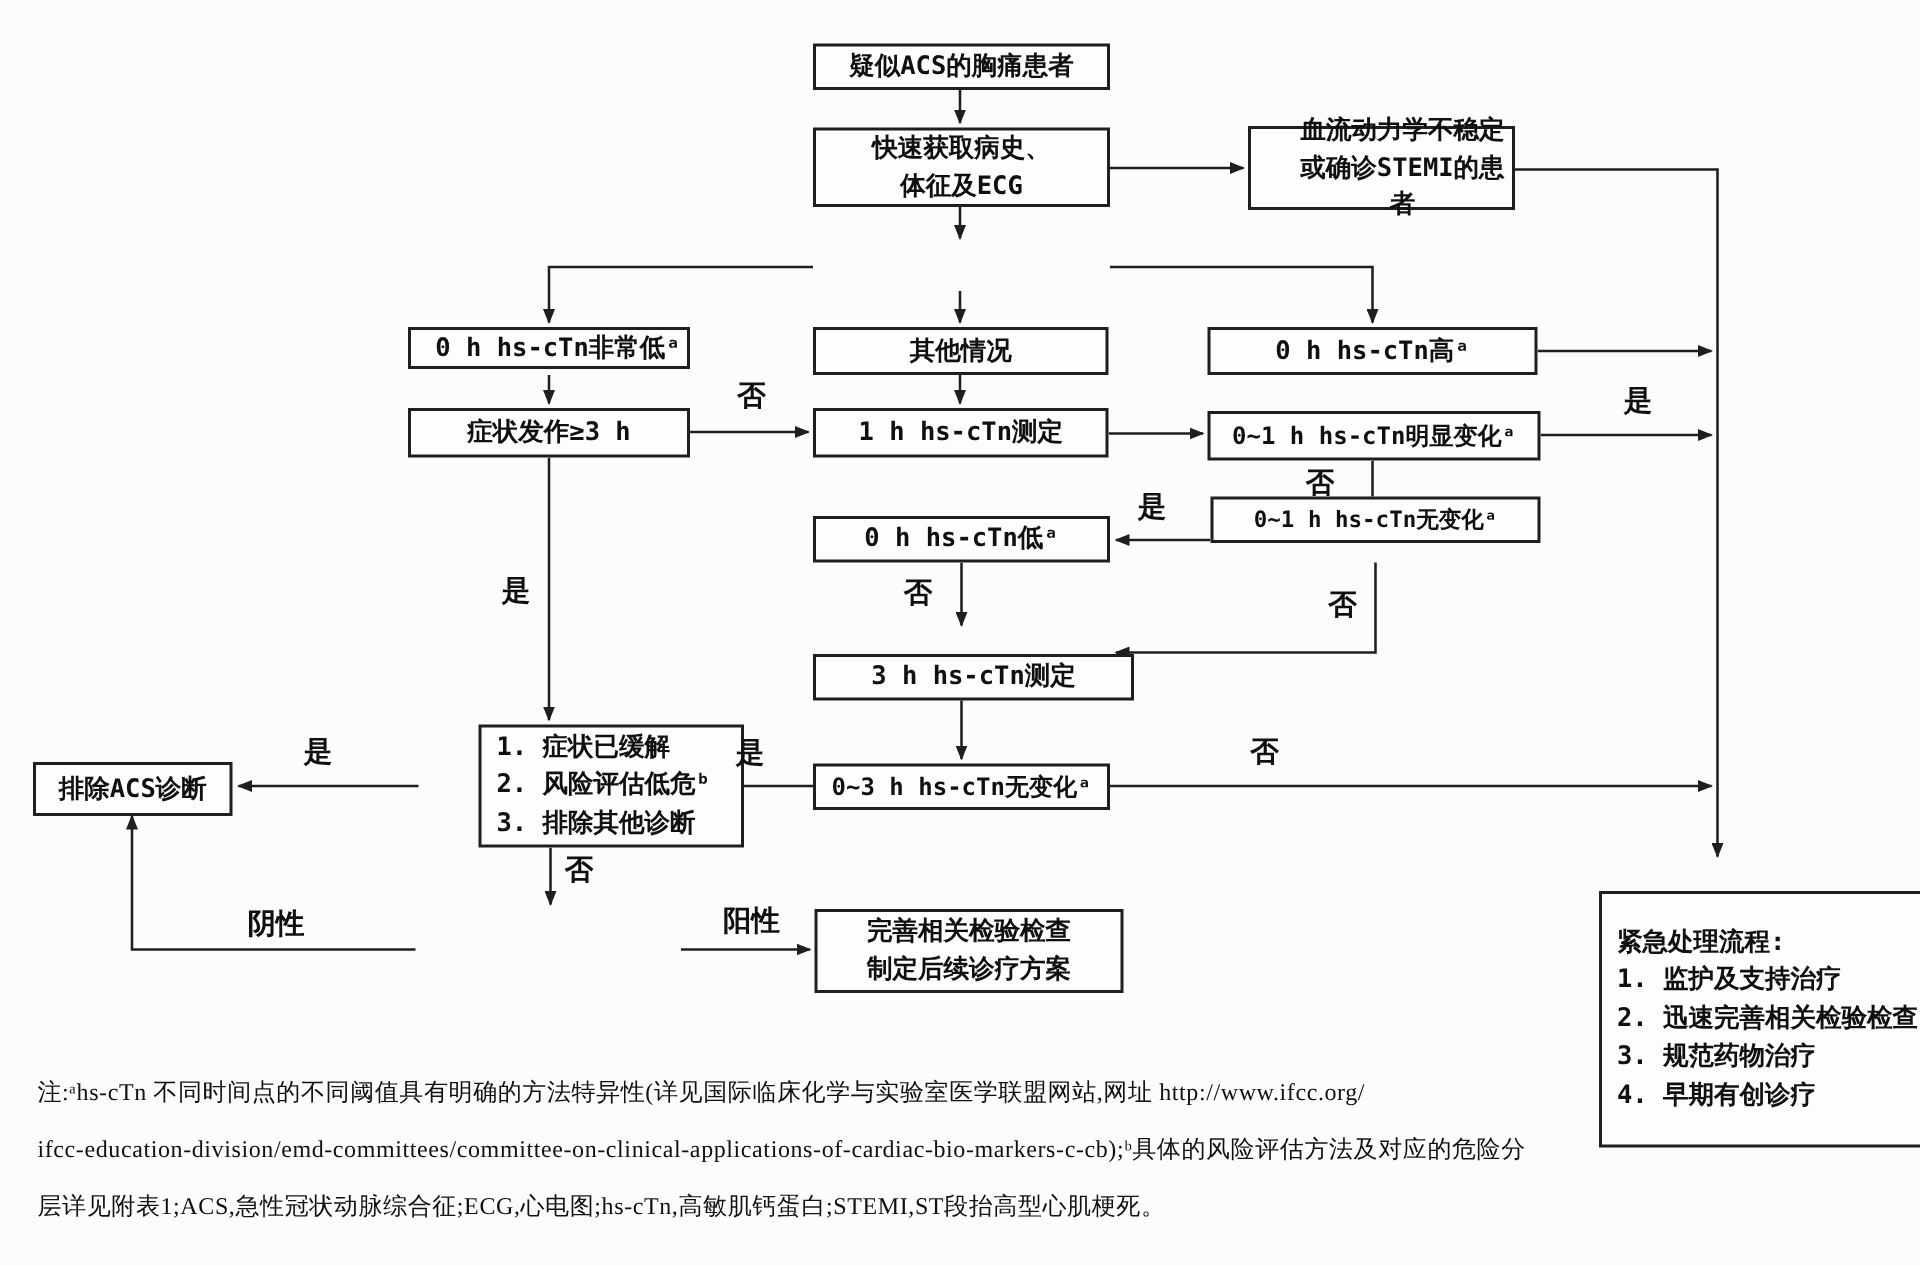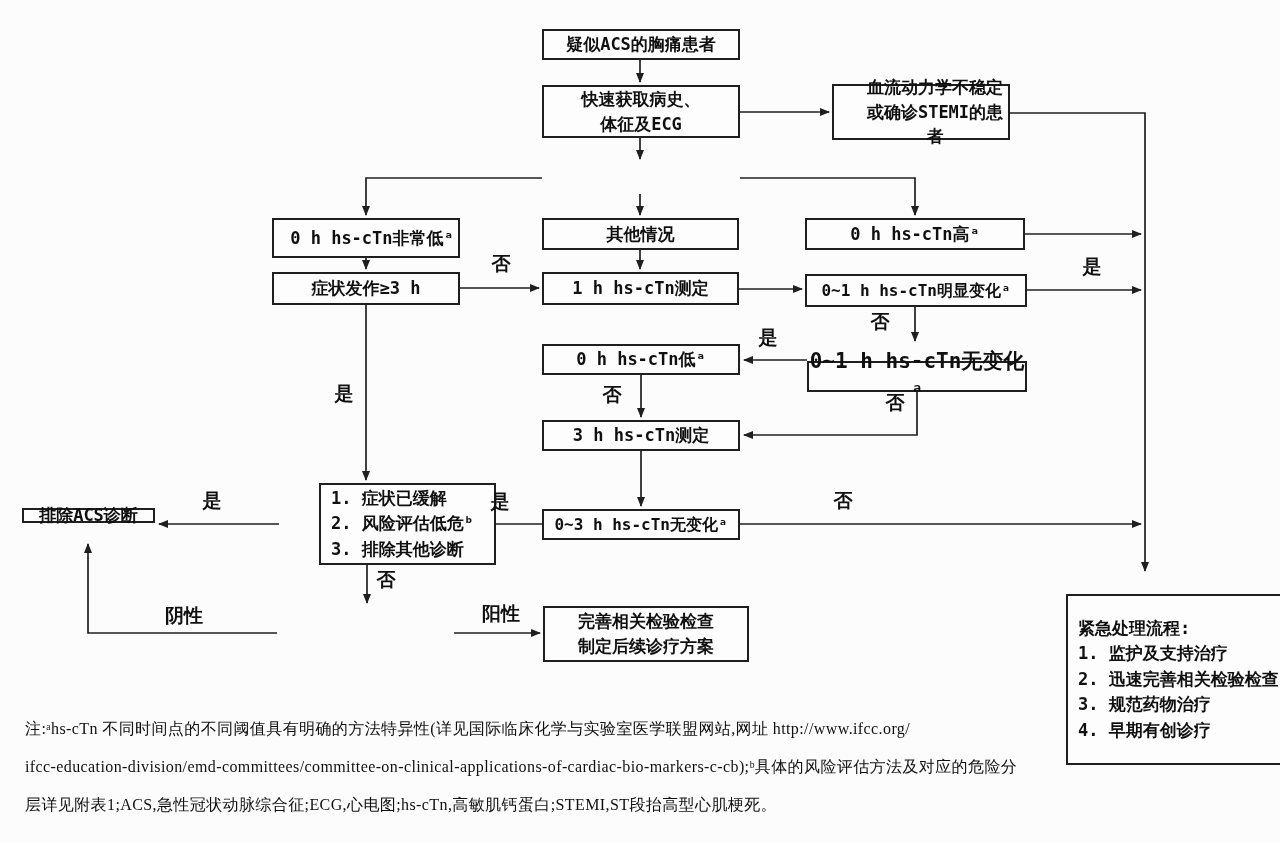--- a/index.html
+++ b/index.html
@@ -37,32 +37,32 @@
     font-family:"Liberation Serif","DejaVu Serif",serif;
     font-size:16px;color:var(--text);letter-spacing:0.4px;
   }
   .note>div{line-height:30px;margin-bottom:8px;}
 
   
   .n-suspect   {left:542px;top:29px;  width:198px;height:31px;}
   .n-rapid     {left:542px;top:85px;  width:198px;height:53px;}
   .n-hemo      {left:832px;top:84px;  width:178px;height:56px;padding-left:28px;}
   .n-t0        {left:542px;top:162px; width:198px;height:32px;}
-  .n-verylow   {left:272px;top:218px; width:188px;height:40px;padding-left:12px;}
+  .n-verylow   {left:272px;top:218px; width:188px;height:28px;padding-left:12px;}
   .n-other     {left:542px;top:218px; width:197px;height:32px;}
   .n-high      {left:805px;top:218px; width:220px;height:32px;}
   .n-symptom   {left:272px;top:272px; width:188px;height:33px;}
   .n-t1        {left:542px;top:272px; width:197px;height:33px;}
   .n-change01  {left:805px;top:274px; width:222px;height:33px;font-size:16px;}
   .n-low0      {left:542px;top:344px; width:198px;height:31px;}
-  .n-nochange01{left:807px;top:361px; width:220px;height:31px;font-size:21px;}
-  .n-t3        {left:542px;top:420px; width:198px;height:31px;}
+  .n-nochange01{left:807px;top:331px; width:220px;height:31px;font-size:15px;}
+  .n-t3        {left:542px;top:436px; width:214px;height:31px;}
   .n-nochange03{left:542px;top:509px; width:198px;height:31px;font-size:16px;}
   .n-criteria  {left:279px;top:483px; width:177px;height:82px;}
-  .n-exclude   {left:22px; top:508px; width:133px;height:15px;}
+  .n-exclude   {left:22px; top:508px; width:133px;height:36px;}
   .n-imaging   {left:277px;top:606px; width:177px;height:54px;}
   .n-followup  {left:543px;top:606px; width:206px;height:56px;text-align:center;}
   .n-urgent    {left:1026px;top:594px;width:231px;height:171px;}
 
   
   .l-symptom-no    {left:501px; top:264px;}
   .l-symptom-yes   {left:344px; top:394px;}
   .l-change01-yes  {left:1092px;top:267px;}
   .l-change01-no   {left:880px; top:322px;}
   .l-nochange01-yes{left:768px; top:338px;}

